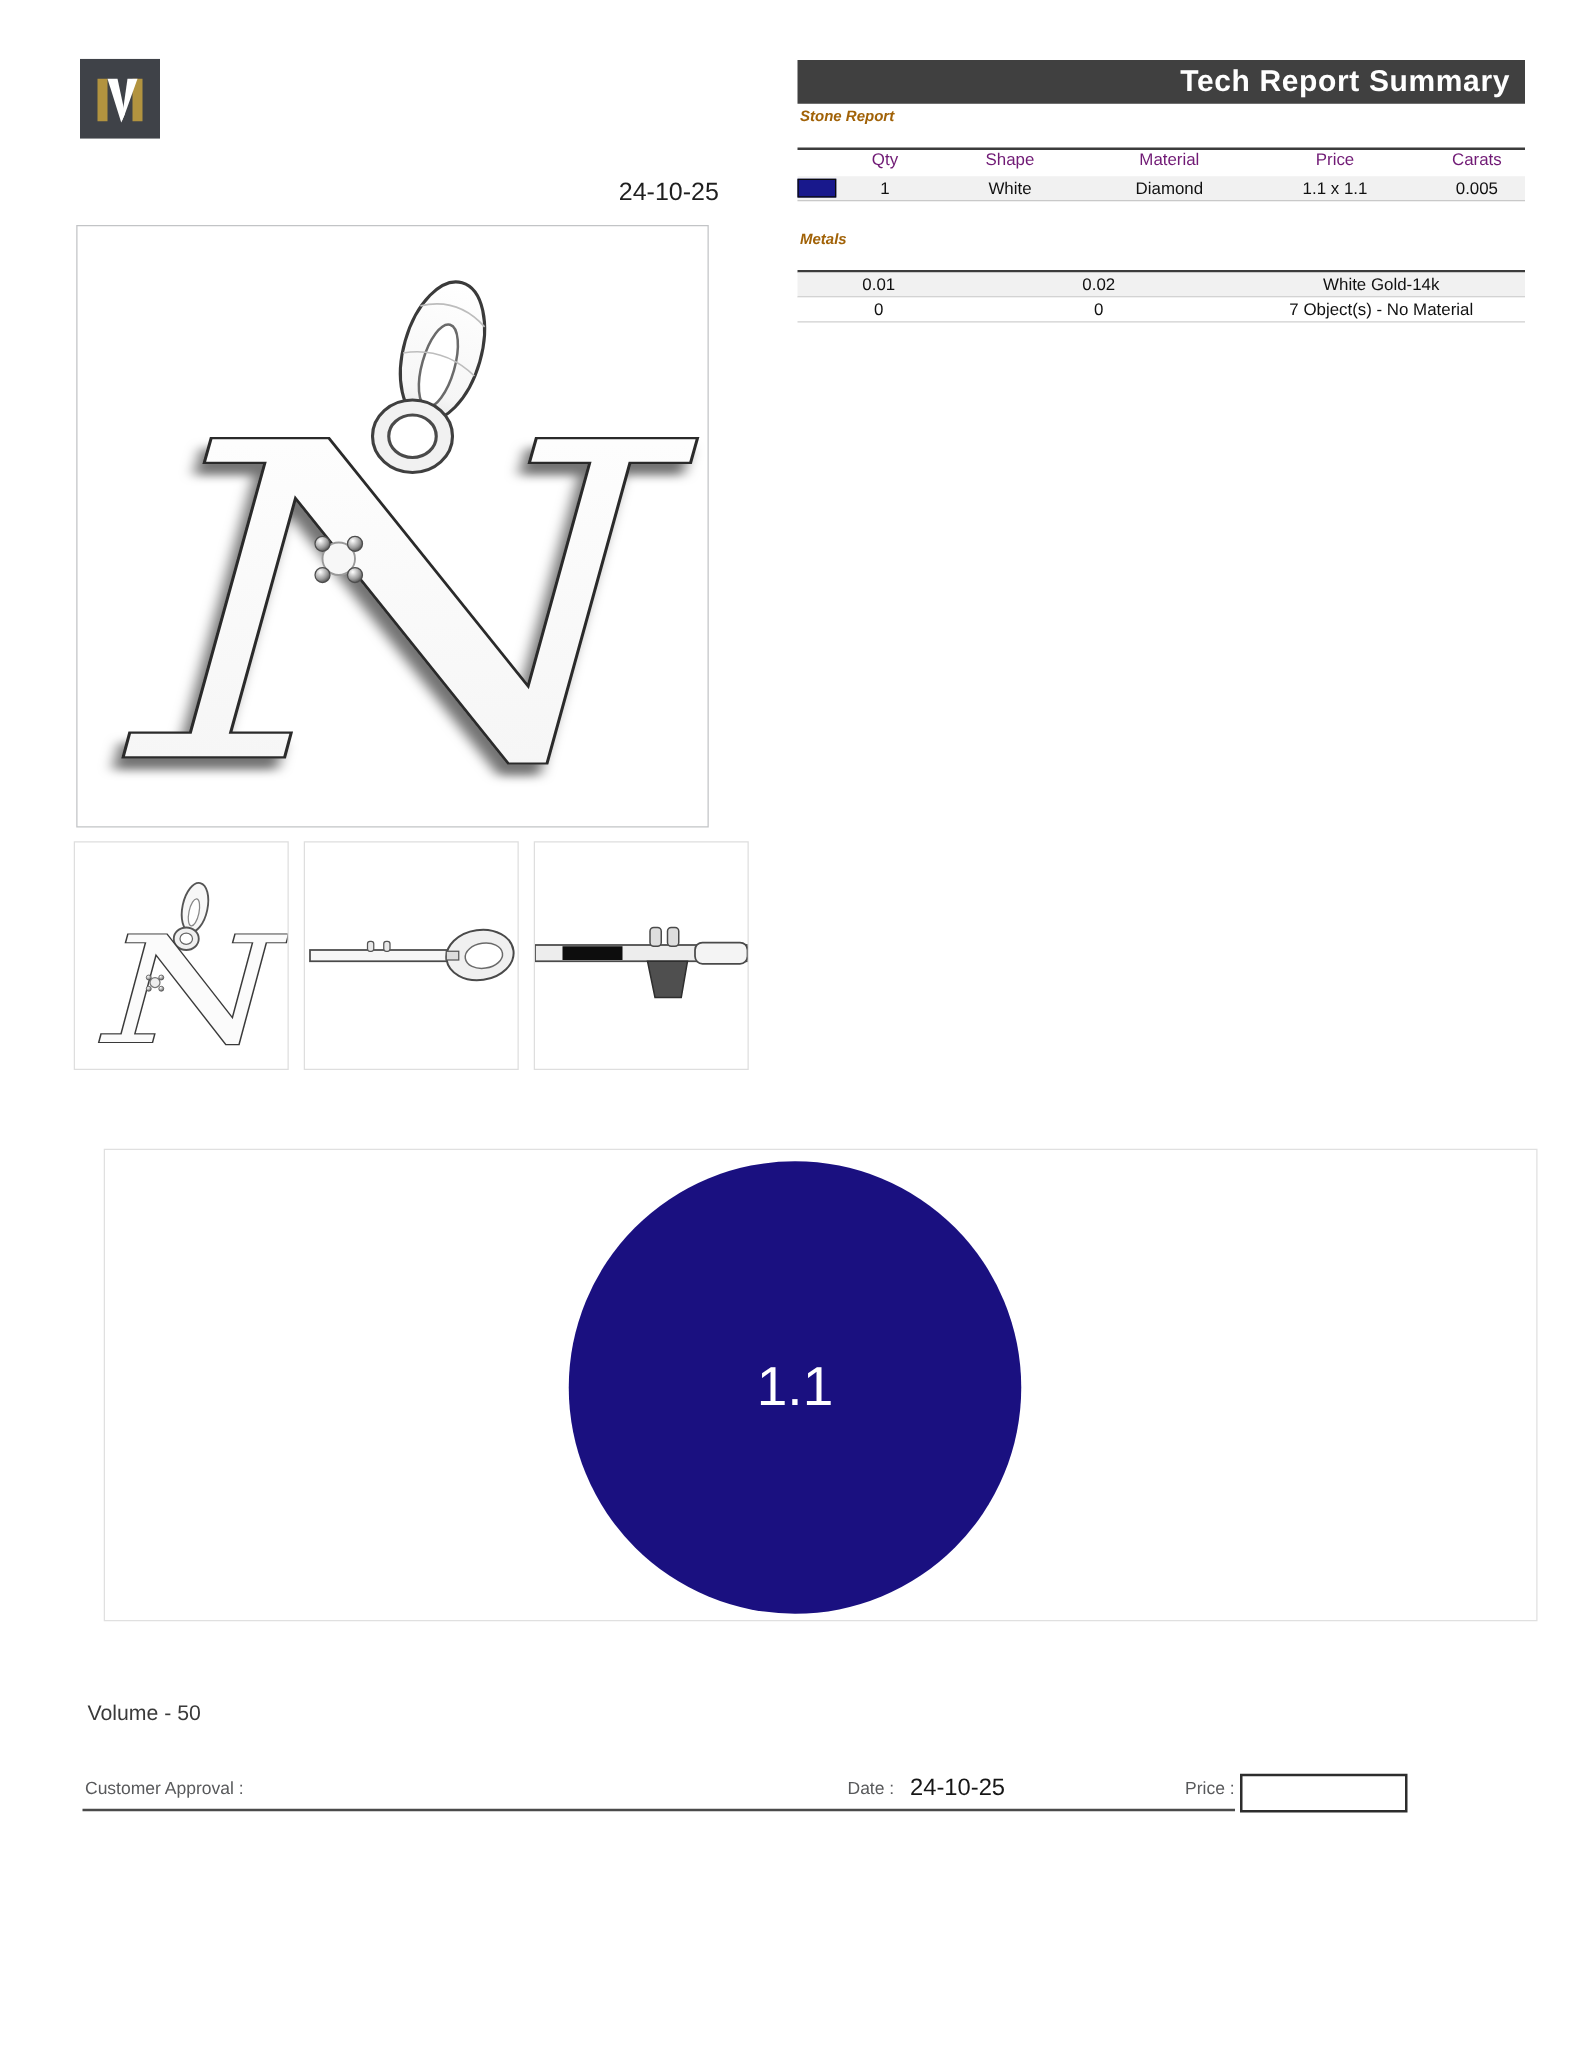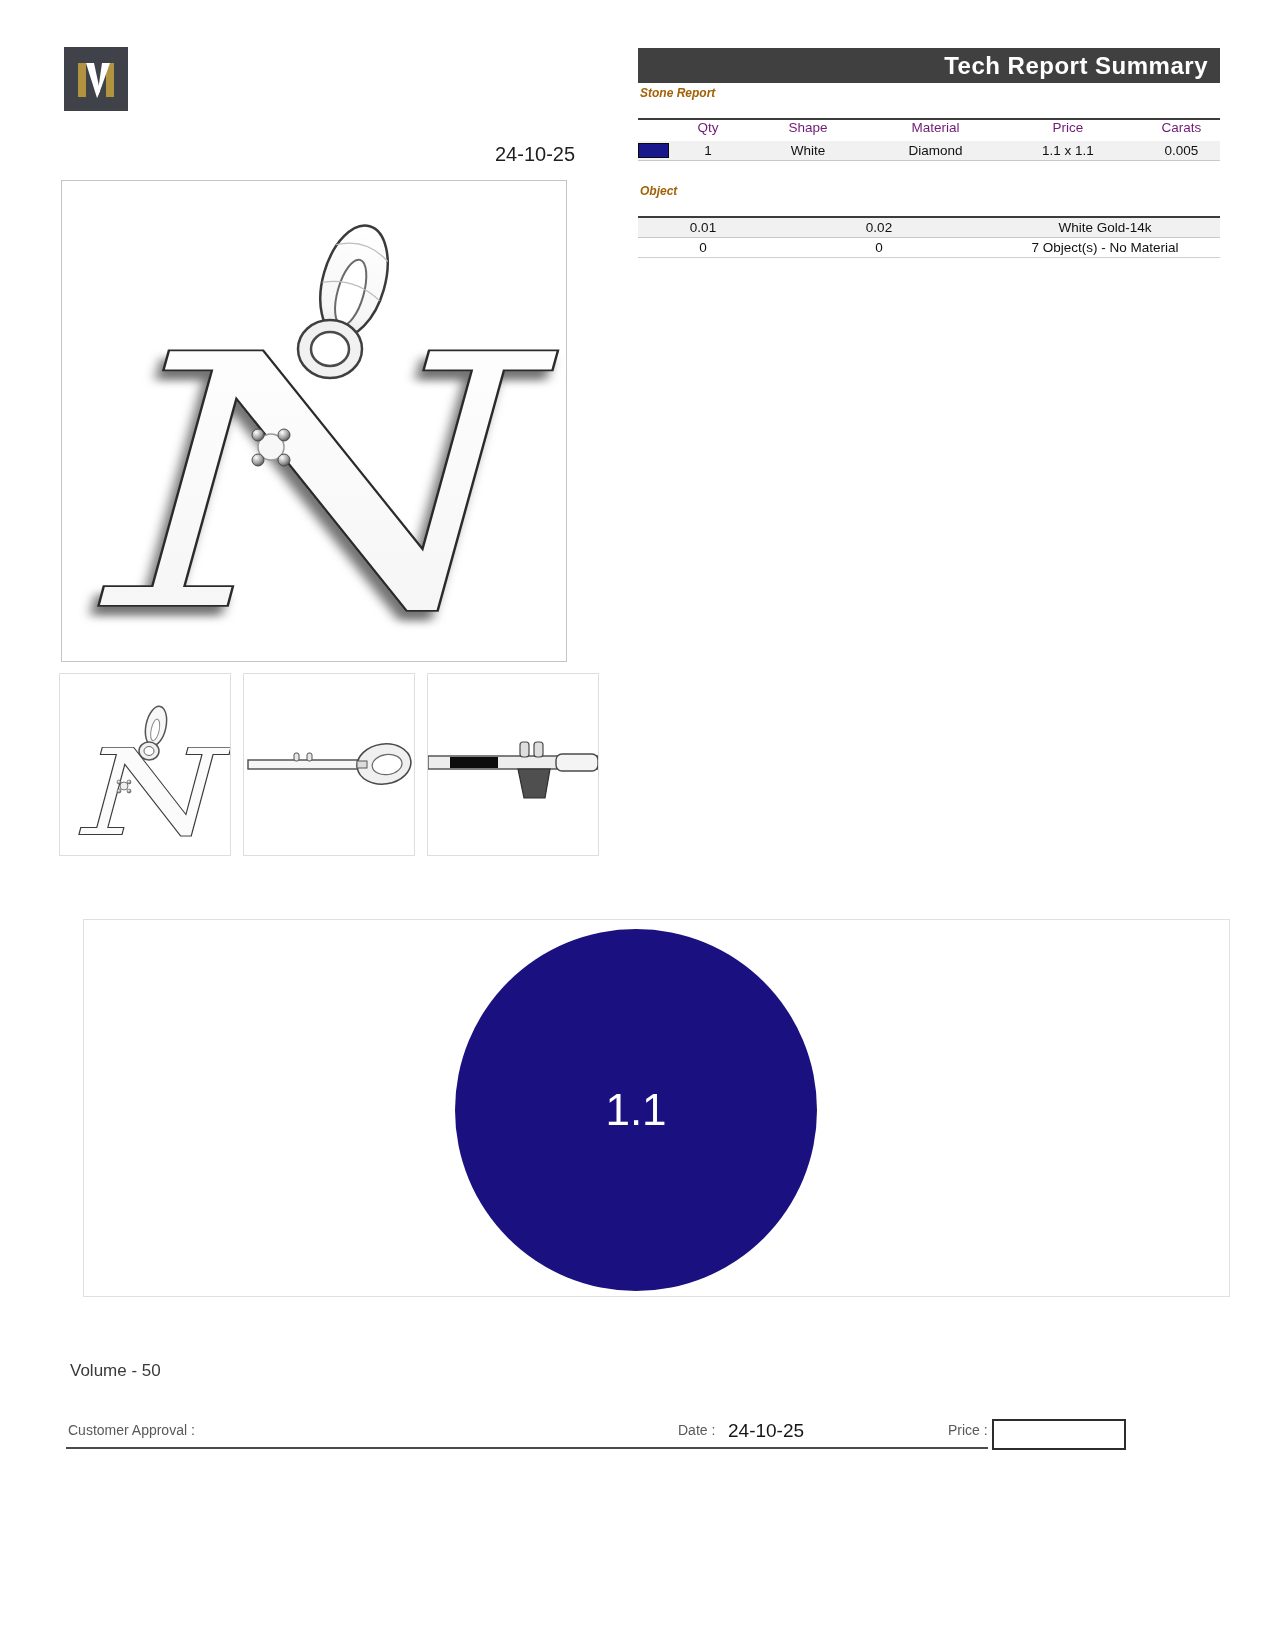--- a/index.html
+++ b/index.html
@@ -101,21 +101,21 @@
           <span class="swatch" style="background-color: rgb(24, 24, 140);"></span>
         </div>
       <div class="cell c-qty">1</div>
       <div class="cell c-shape">White</div>
       <div class="cell c-mat">Diamond</div>
       <div class="cell c-size">1.1 x 1.1</div>
       <div class="cell c-car">0.005</div>
     </div>
   </div>
 
-  <div class="abs h-section" style="left:640px; top:184px;">Object</div>
+  <div class="abs h-section" style="left:640px; top:184px;">Metals</div>
 
   <div class="abs rt" style="top:216px;">
     <div class="rt-row row-alt">
       <div class="cell c-dwt">0.01</div>
       <div class="cell c-grams">0.02</div>
       <div class="cell c-mq">White Gold-14k</div>
     </div>
     <div class="rt-row row-plain">
       <div class="cell c-dwt">0</div>
       <div class="cell c-grams">0</div>

